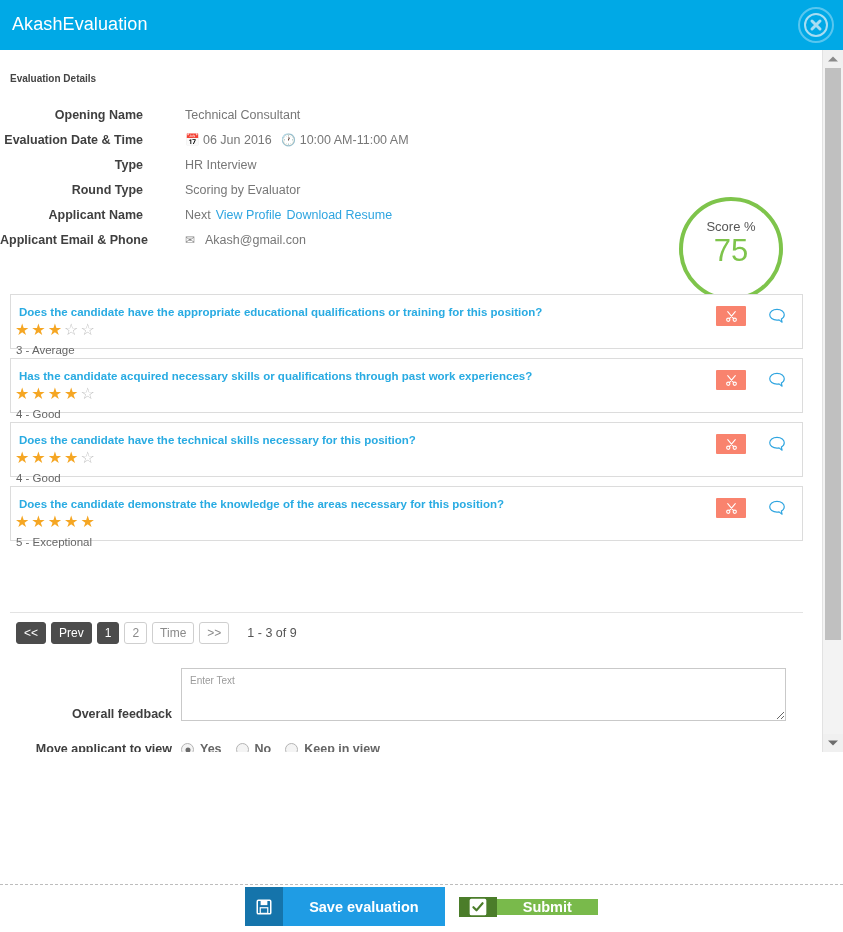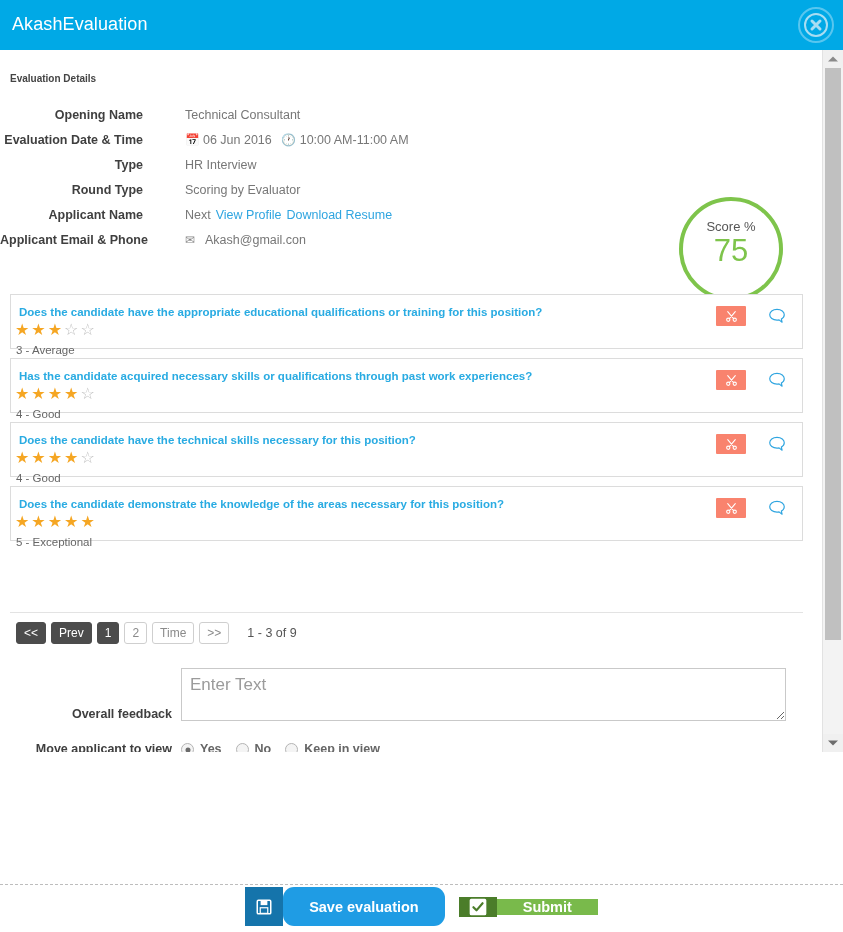--- a/index.html
+++ b/index.html
@@ -285,21 +285,21 @@
     font-size: 12.5px;
     padding-top: 6px;
   }
   .fb-textarea {
     width: 605px;
     height: 53px;
     border: 1px solid #c9c9c9;
     background: #fff;
     color: #9b9b9b;
     font-family: "Liberation Sans", sans-serif;
-    font-size: 17px;
+    font-size: 10px;
     padding: 6px 8px;
     box-sizing: border-box;
     resize: vertical;
     outline: none;
   }
   .fb-textarea::placeholder { color: #9b9b9b; }
 
   
   .move-row {
     position: absolute;
@@ -376,21 +376,21 @@
   .actbtn .lbl {
     display: flex;
     align-items: center;
     padding: 0 26px;
     color: #fff;
     font-size: 14.5px;
     font-weight: bold;
     white-space: nowrap;
   }
   .save-btn .ic { background: #1574ab; }
-  .save-btn .lbl { background: #1f9ce4; border-radius: 11px; }
+  .save-btn .lbl { background: #1f9ce4; }
   .submit-btn { margin-left: 14px; align-items: center; }
   .submit-btn .ic { background: #4b7d2a; }
   .submit-btn .lbl { background: #79ba4b; }
 </style>
 </head>
 <body>
 
 <div class="titlebar">
   <div class="titlebar-title">AkashEvaluation</div>
   <div class="close-btn">

